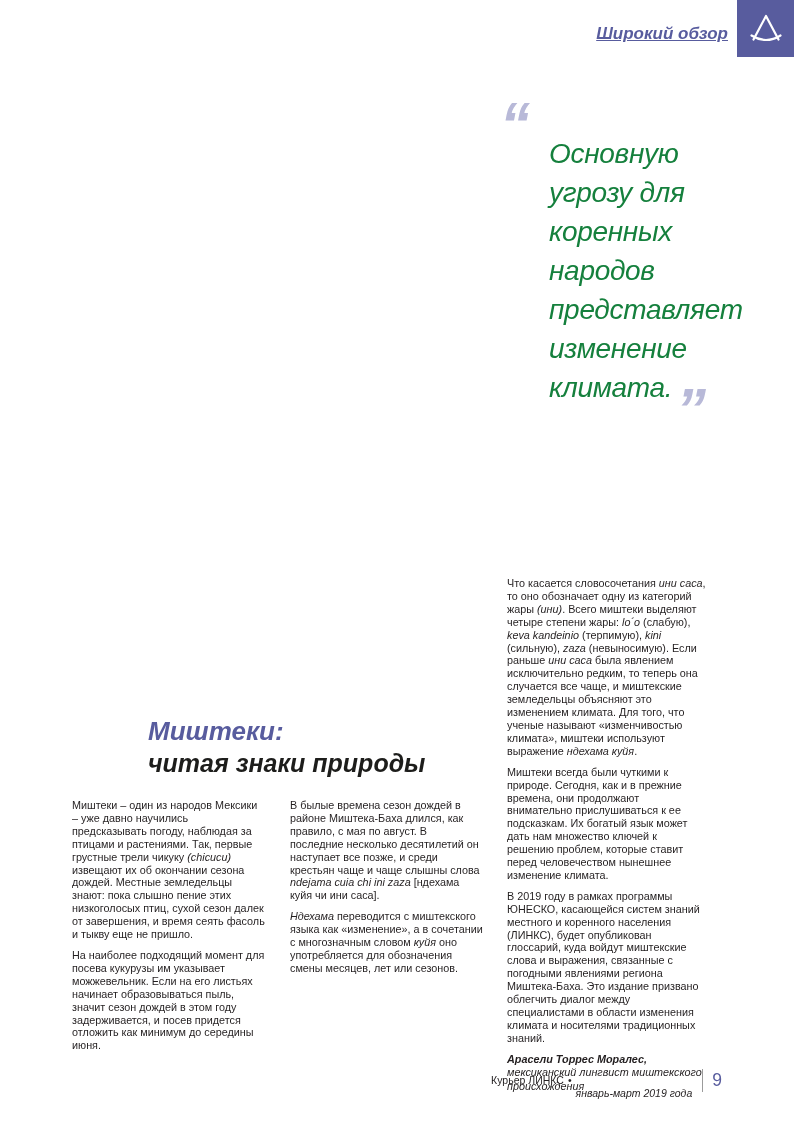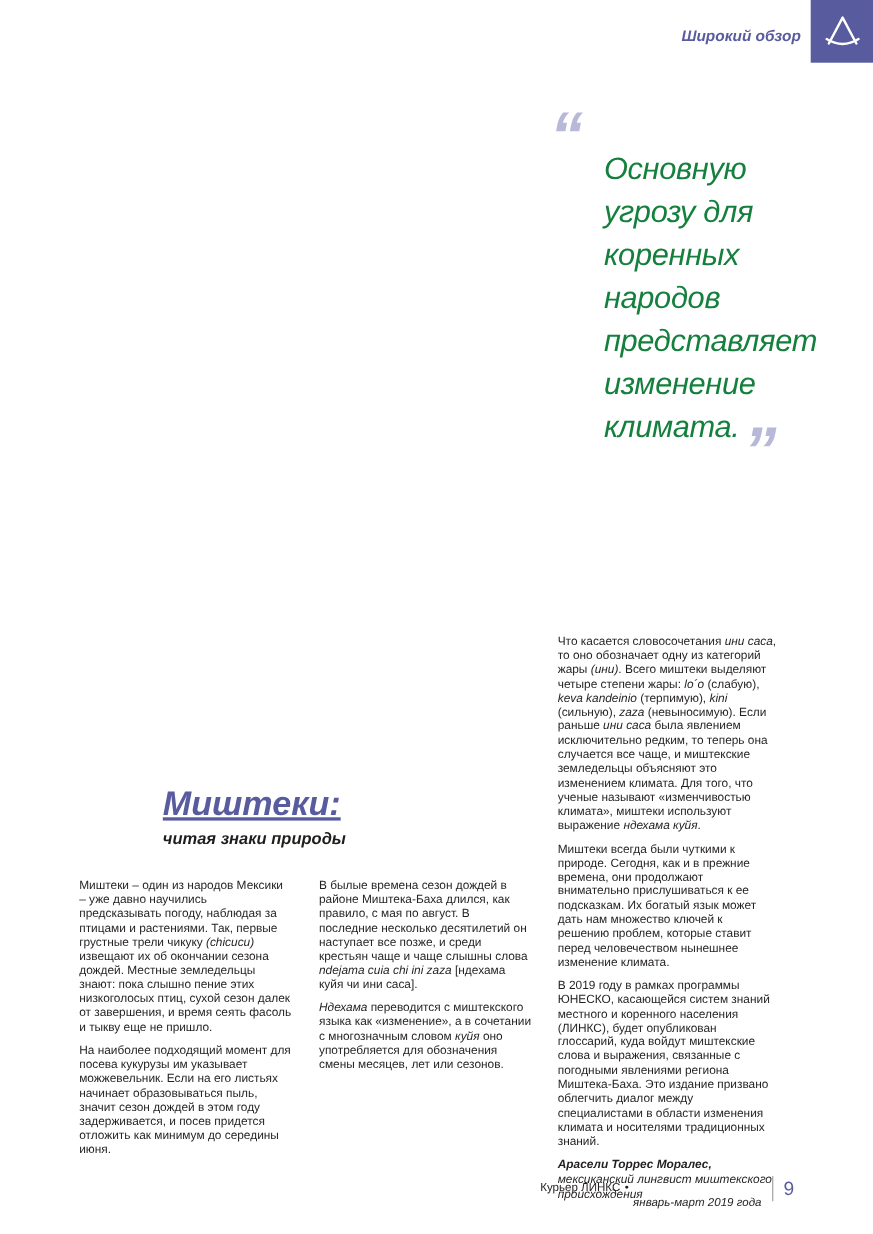--- a/index.html
+++ b/index.html
@@ -13,22 +13,23 @@
     position:relative;
     width:794px;height:1122px;
     background:#ffffff;
     font-family:"Liberation Sans",sans-serif;
     color:var(--body-text);
     overflow:hidden;
   }
   
   .section-label{
     position:absolute;top:24px;right:66px;
-    font-size:14px;font-style:italic;font-weight:bold;
+    font-size:17px;font-style:italic;font-weight:bold;
     color:var(--accent);
+    text-decoration:underline;
   }
   .logo{
     position:absolute;top:0;right:0;
     width:57px;height:57px;
     background:var(--accent);
     display:flex;align-items:center;justify-content:center;
   }
   
   .quote-open{
     position:absolute;left:500px;top:94px;
@@ -44,29 +45,28 @@
     position:absolute;left:549px;top:134px;width:210px;
     margin:0;padding:0;
     font-size:28px;line-height:39px;
     font-style:italic;font-weight:normal;letter-spacing:-0.3px;
     color:#15803d;
   }
   
   .article-title{
     position:absolute;left:148px;top:714px;
     margin:0;
-    font-size:31px;line-height:34px;
+    font-size:26px;line-height:34px;
     font-style:italic;font-weight:bold;
     color:var(--accent);
-    text-decoration:underline;
   }
   .article-subtitle{
     position:absolute;left:148px;top:752px;
     margin:0;
-    font-size:15px;line-height:22px;
+    font-size:25px;line-height:22px;
     font-style:italic;font-weight:bold;
     color:#1d1d1b;
   }
   
   .col{
     position:absolute;
     font-size:10.8px;line-height:12.9px;
     color:var(--body-text);
   }
   .col p{margin:0 0 8px 0;}

